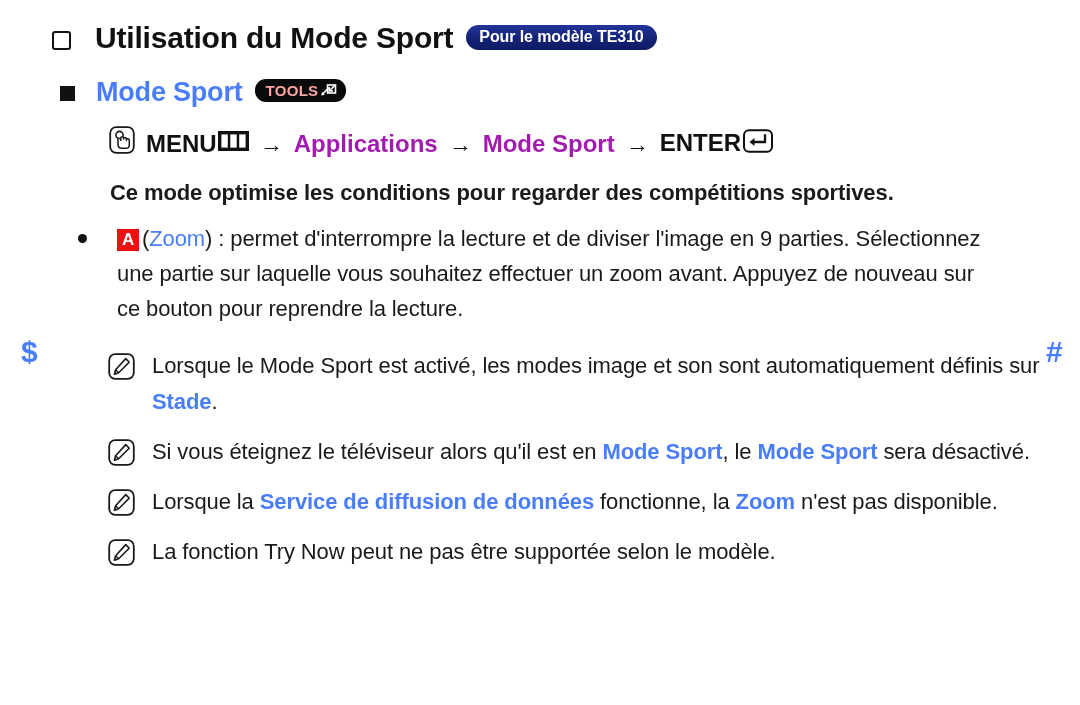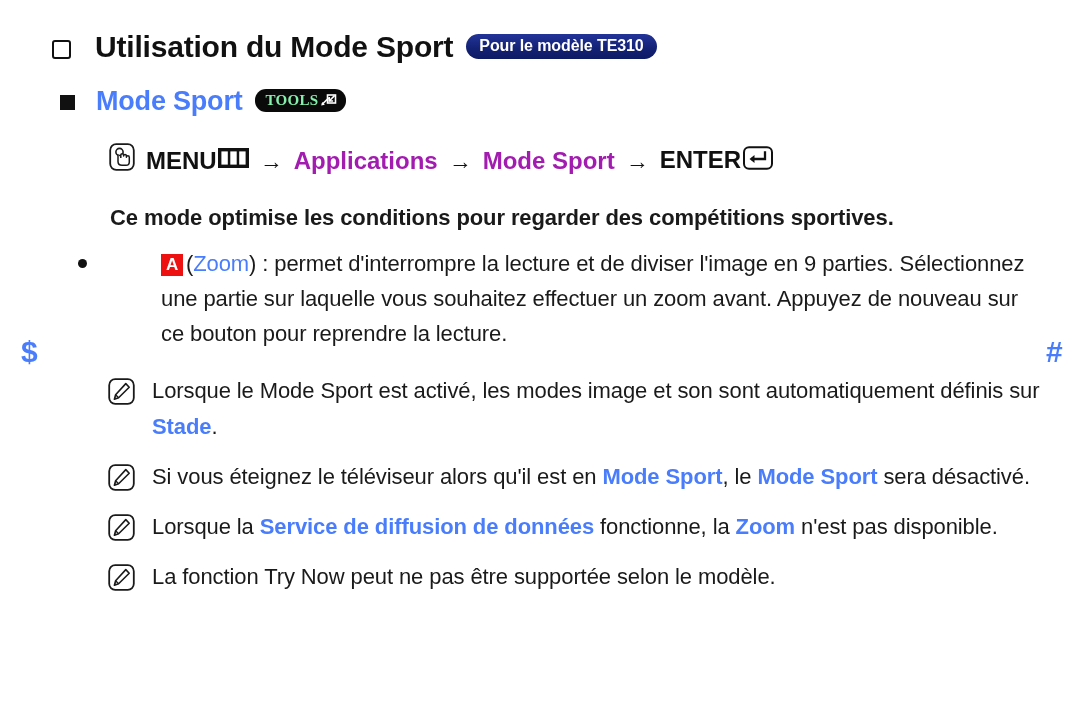--- a/index.html
+++ b/index.html
@@ -26,21 +26,21 @@
     font-family: "Liberation Sans", sans-serif;
     line-height: 1;
     user-select: none;
   }
   #marker-prev { left: 21px; top: 337px; }
   #marker-next { left: 1046px; top: 337px; }
 
   
   .page {
     position: absolute;
-    left: 0; top: 17px;
+    left: 0; top: 8px;
     width: 1080px;
   }
 
   
   .title-row {
     display: flex;
     align-items: center;
     padding: 13px 0 0 52px;
   }
   .sq-hollow {
@@ -95,41 +95,40 @@
     white-space: nowrap;
   }
   .tools-badge {
     display: inline-flex;
     align-items: center;
     gap: 2px;
     margin-left: 12px;
     padding: 3px 9px 3px 11px;
     border-radius: 11px;
     background: #0a0a0a;
-    color: #86efac;
+    color: #fca5a5;
     font-size: 15px;
     font-weight: 700;
     letter-spacing: 0.3px;
     vertical-align: 5px;
     white-space: nowrap;
-    font-family: Liberation Serif, serif;
   }
   .tools-badge svg { display: block; }
 
   
   .menu-path {
     display: flex;
     align-items: center;
     padding: 17px 0 0 109px;
     font-size: 24px;
     font-weight: 700;
     color: #111;
     white-space: nowrap;
   }
-  .menu-path .seg { margin: 12px 2px; }
+  .menu-path .seg { margin: 4px 2px; }
   .menu-path .blue { color: #a21caf; }
   .menu-path .arrow {
     margin: 0 9px;
     font-weight: 400;
     font-size: 23px;
     color: #111;
   }
   .icon-inline {
     display: inline-block;
     vertical-align: middle;
@@ -159,21 +158,20 @@
     background: #111;
     flex: 0 0 auto;
     margin: 13px 30px 0 0;
   }
   .dot-body {
     font-size: 22px;
     line-height: 35px;
     color: #1a1a1a;
     letter-spacing: -0.1px;
     max-width: 880px;
-    margin-left: 44px;
   }
   .key-a {
     display: inline-block;
     width: 22px; height: 22px;
     line-height: 22px;
     text-align: center;
     background: #ee1111;
     color: #ffffff;
     font-size: 17px;
     font-weight: 700;

